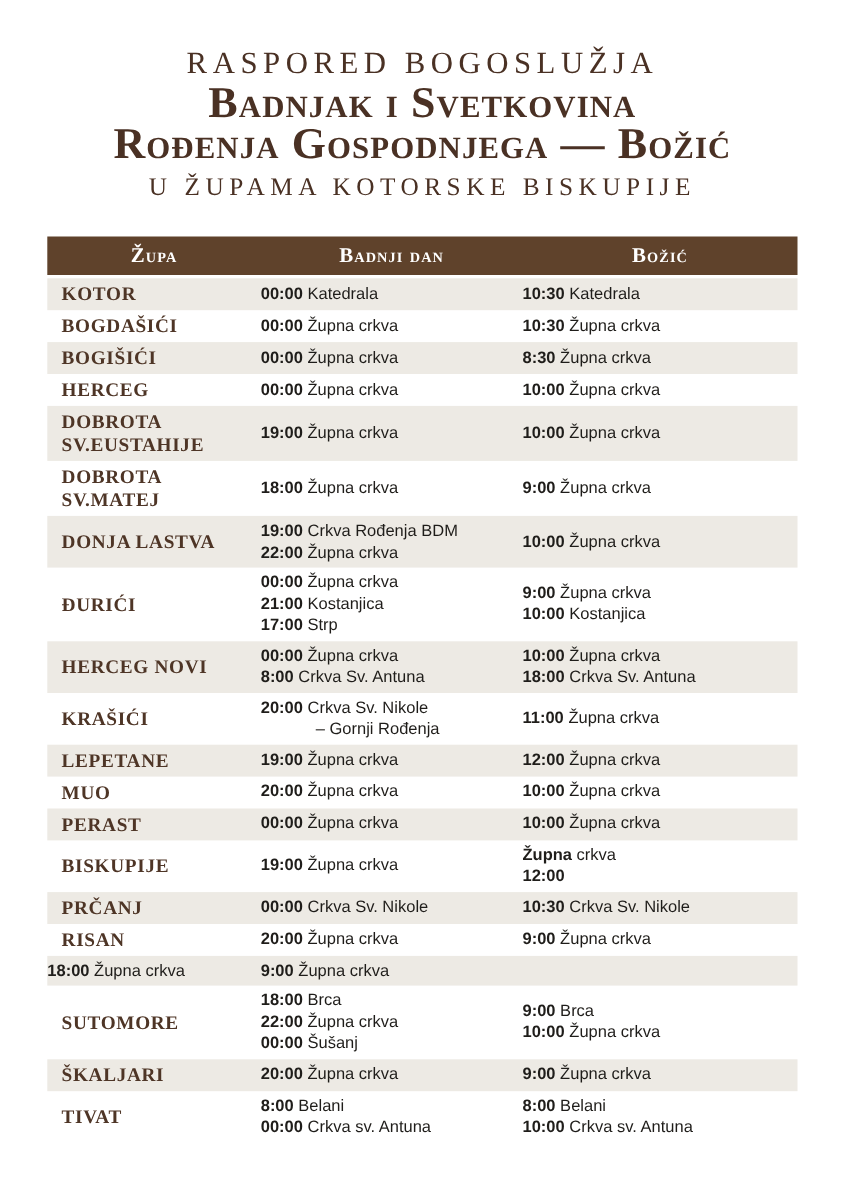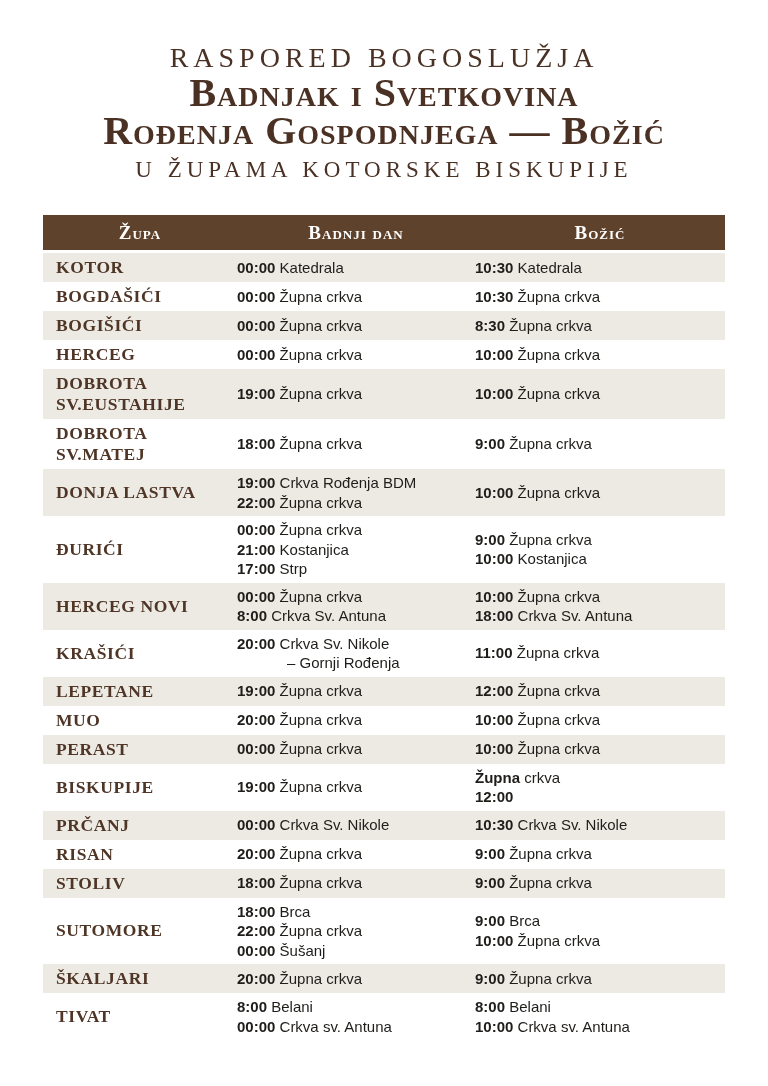--- a/index.html
+++ b/index.html
@@ -295,23 +295,20 @@
             <div>RISAN</div>
           </div>
           <div class="cell sched">
             <div class="line"><span class="b">20:00</span> <span>Župna crkva</span></div>
           </div>
           <div class="cell sched">
             <div class="line"><span class="b">9:00</span> <span>Župna crkva</span></div>
           </div>
         </div>
         <div class="row alt">
-          <div class="cell zupa">
-            <div>STOLIV</div>
-          </div>
           <div class="cell sched">
             <div class="line"><span class="b">18:00</span> <span>Župna crkva</span></div>
           </div>
           <div class="cell sched">
             <div class="line"><span class="b">9:00</span> <span>Župna crkva</span></div>
           </div>
         </div>
         <div class="row">
           <div class="cell zupa">
             <div>SUTOMORE</div>

